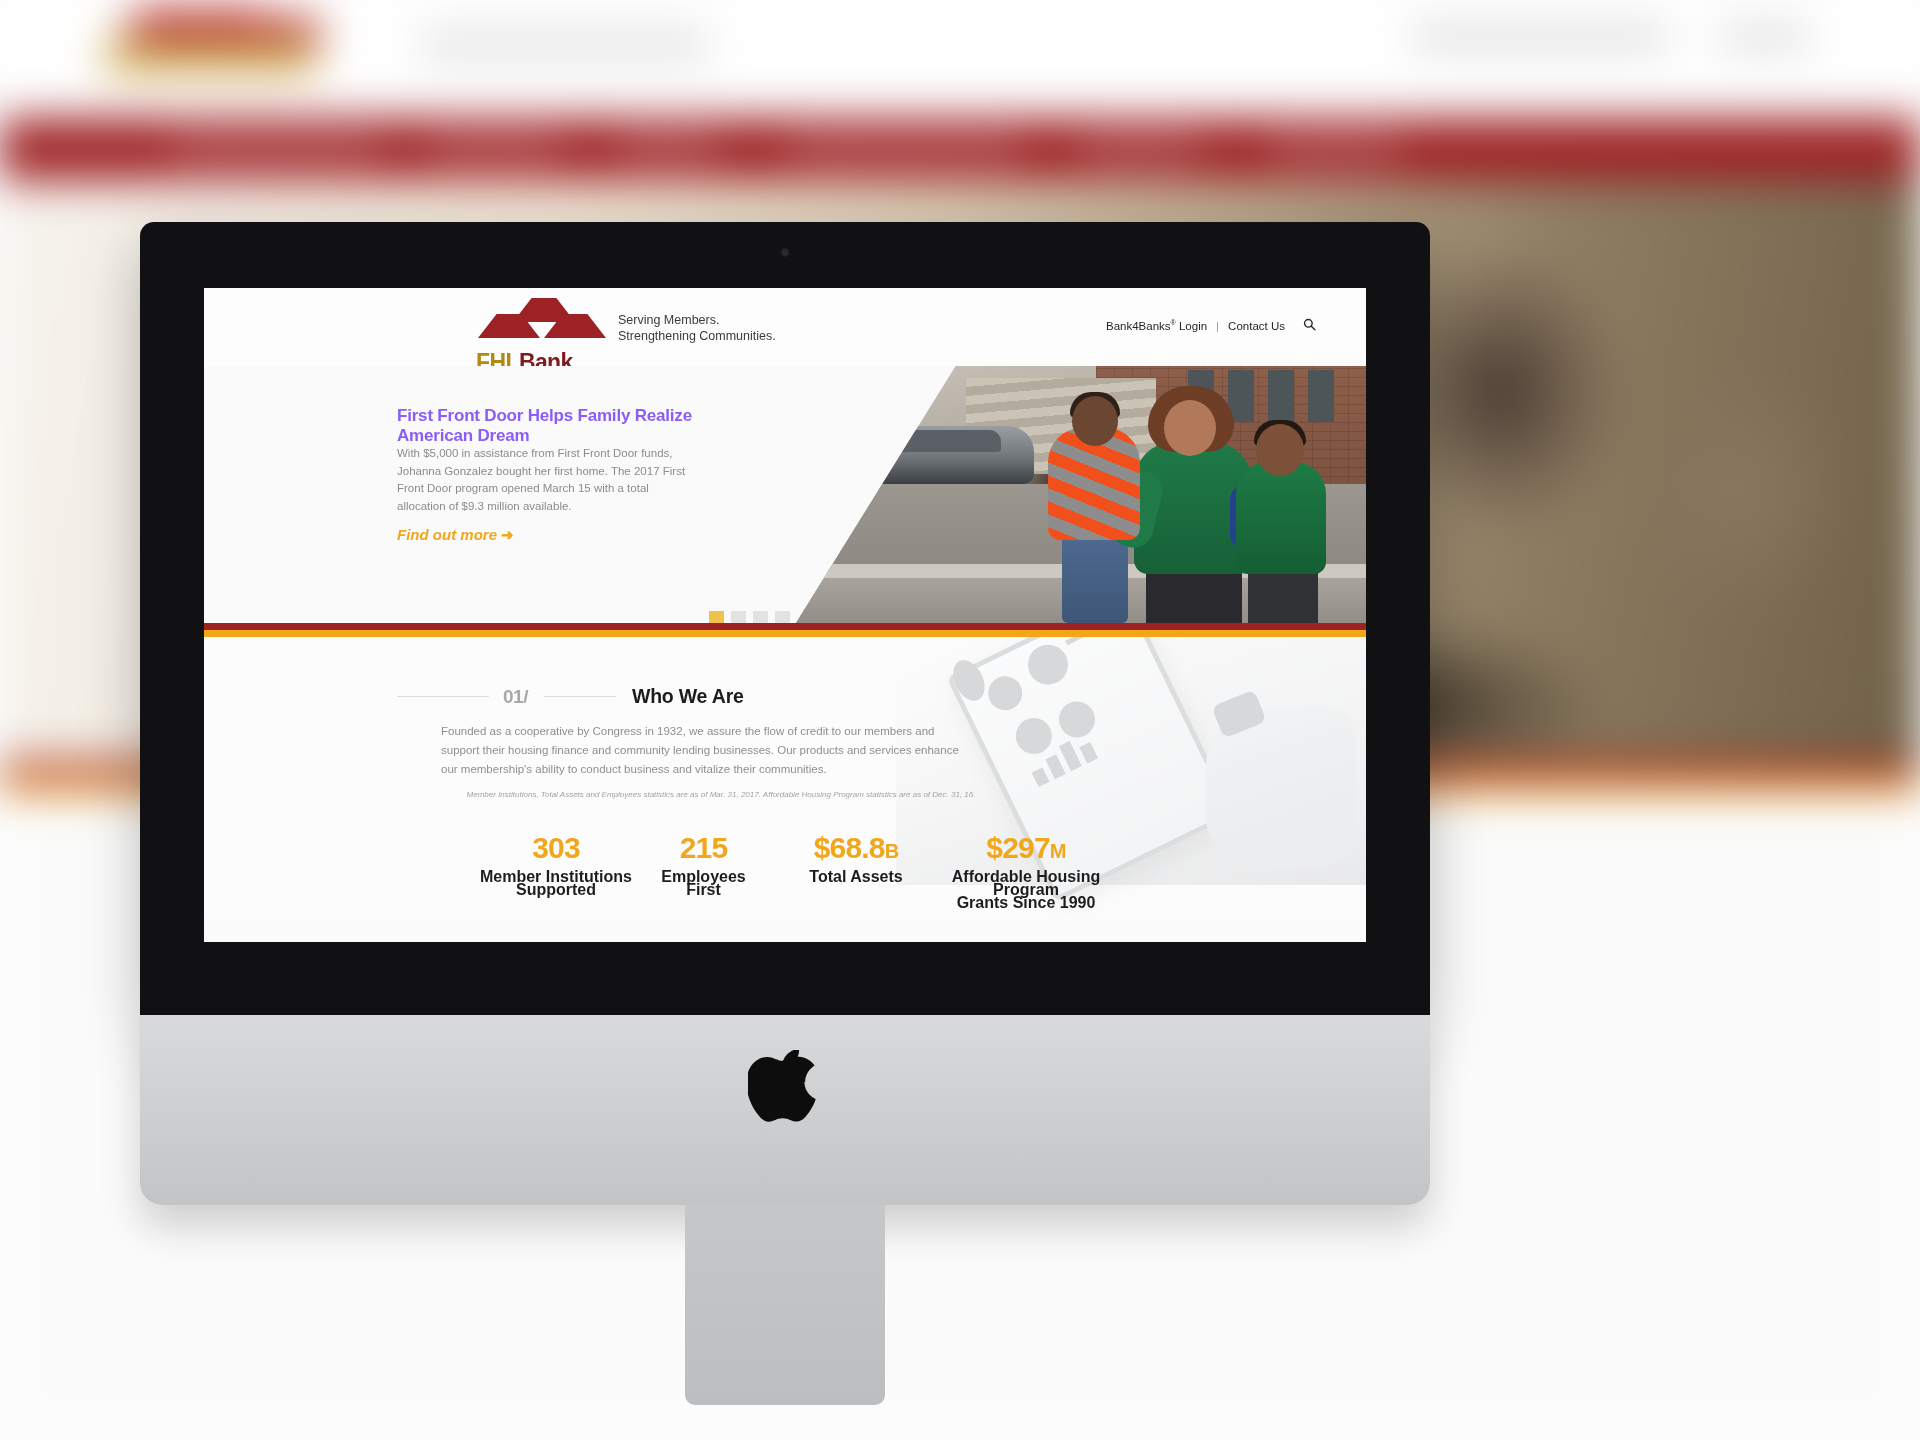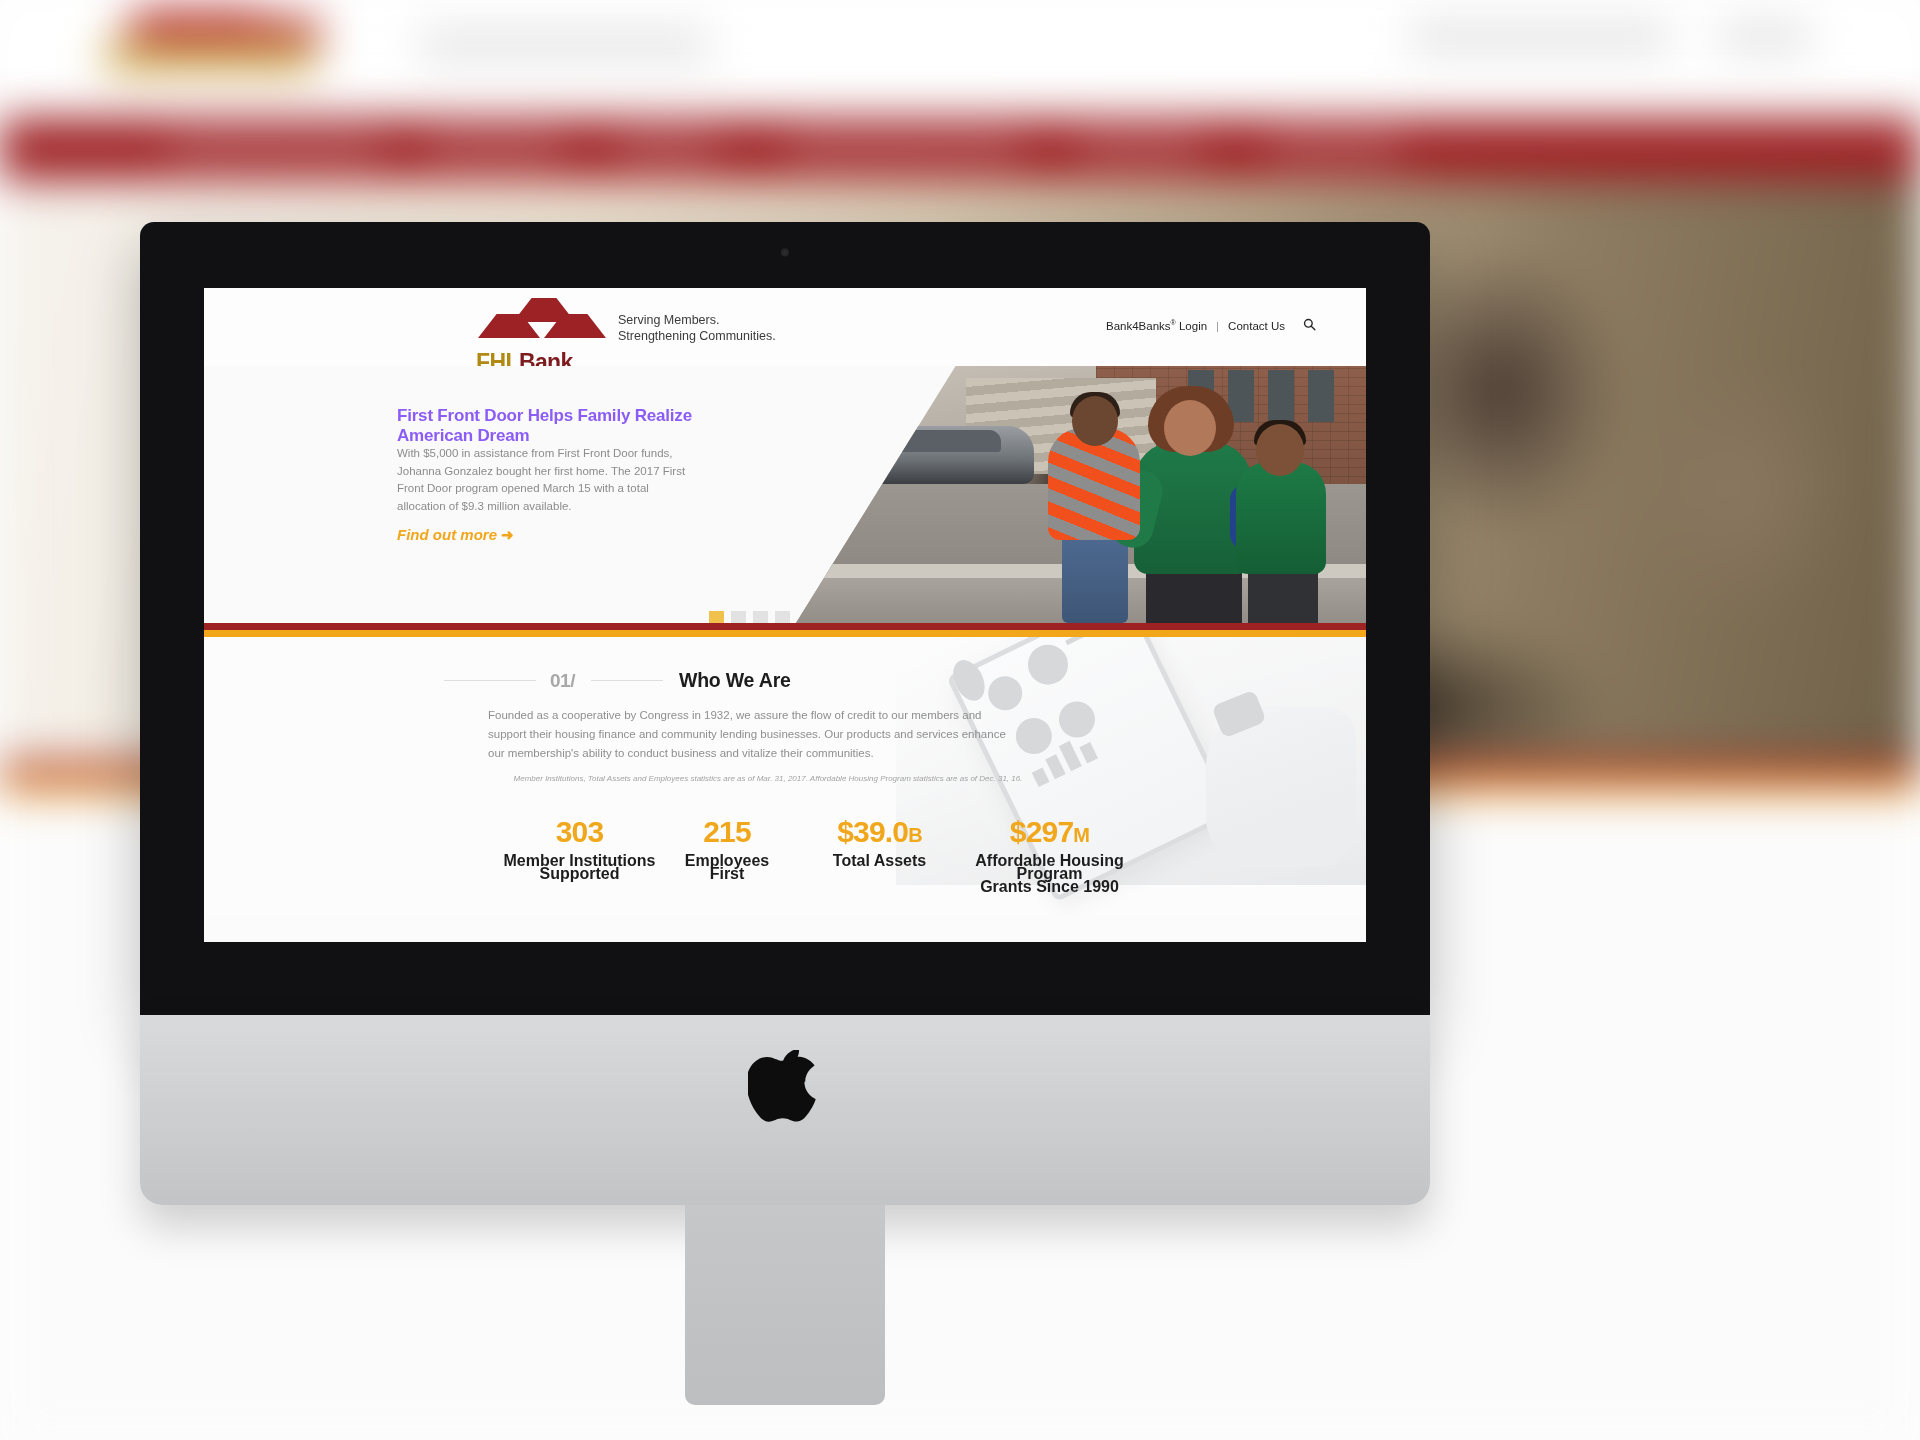--- a/index.html
+++ b/index.html
@@ -222,21 +222,21 @@
   .t-lines { left: 18px; top: 150px; width: 160px; height: 56px;
              background: repeating-linear-gradient(90deg, #c0c3c6 0 2px, transparent 2px 6px); }
   .t-top2 { left: 118px; top: 14px; width: 46px; height: 5px; }
   .hand {
     position: absolute; right: 10px; top: 70px; width: 150px; height: 160px;
     background: linear-gradient(160deg,#eceef0 0%, #dfe1e4 70%);
     border-radius: 60px 30px 40px 50px;
   }
   .watch { position: absolute; right: 104px; top: 60px; width: 46px; height: 34px; border-radius: 8px; background: #b9bcc0; transform: rotate(-22deg); }
 
-  .who-inner { position: relative; padding-top: 32px; margin-left: 47px; }
+  .who-inner { position: relative; padding-top: 48px; }
   .who-headrow { display: flex; align-items: center; padding-left: 193px; }
   .who-line-a { width: 92px; height: 1px; background: #dedede; margin-right: 14px; }
   .who-num { font-size: 19px; font-weight: 700; color: #a8a8a8; letter-spacing: -0.5px; }
   .who-line-b { width: 72px; height: 1px; background: #dedede; margin: 0 16px; }
   .who-title { font-size: 19.5px; font-weight: 800; color: #1d1d1d; letter-spacing: -0.2px; }
 
   .who-body { margin: 14px 0 0 237px; width: 535px; font-size: 11.5px; line-height: 19px; color: #8f8f8f; }
   .who-note { margin: 11px 0 0 237px; width: 560px; font-size: 8px; font-style: italic; color: #a3a3a3; text-align: center; }
 
   .stats { display: flex; justify-content: center; align-items: flex-start; gap: 0; margin-top: 34px; padding-left: 22px; }
@@ -399,21 +399,21 @@
             <div class="stats">
               <div class="stat s1">
                 <div class="stat-v"><span>303</span><span class="unit"></span></div>
                 <div class="stat-l"><span>Member Institutions</span><br><span>Supported</span></div>
               </div>
               <div class="stat s2">
                 <div class="stat-v"><span>215</span><span class="unit"></span></div>
                 <div class="stat-l"><span>Employees</span><br><span>First</span></div>
               </div>
               <div class="stat s3">
-                <div class="stat-v"><span>$39.0</span><span class="unit">B</span></div>
+                <div class="stat-v"><span>$68.8</span><span class="unit">B</span></div>
                 <div class="stat-l"><span>Total Assets</span></div>
               </div>
               <div class="stat s4">
                 <div class="stat-v"><span>$297</span><span class="unit">M</span></div>
                 <div class="stat-l"><span>Affordable Housing Program</span><br><span>Grants Since 1990</span></div>
               </div>
             </div>
           </div>
         </section>
 

